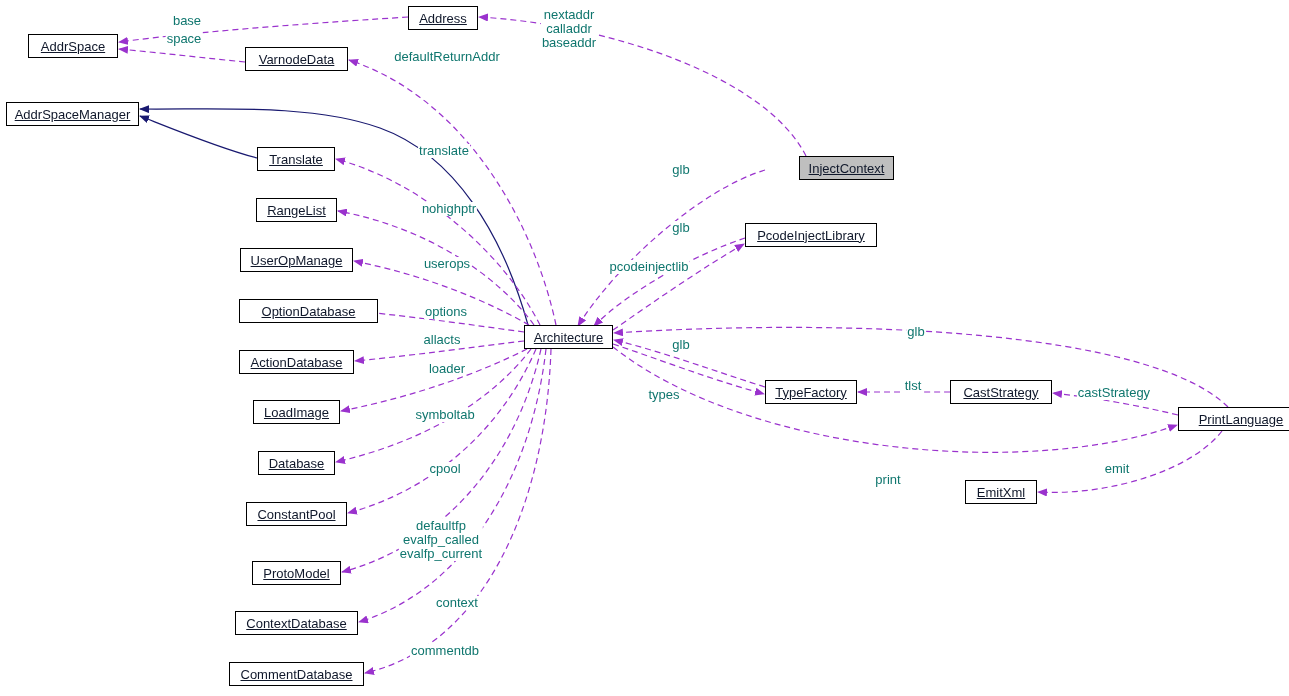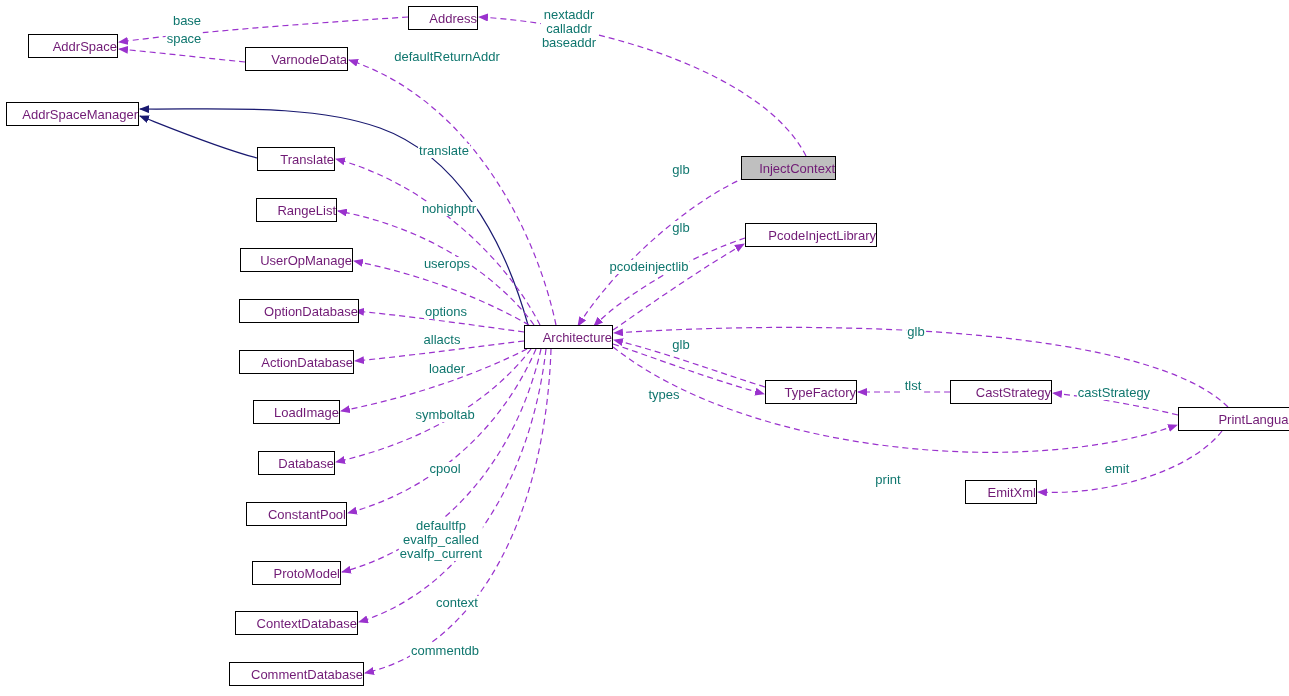--- a/index.html
+++ b/index.html
@@ -13,26 +13,27 @@
     overflow: hidden;
   }
   #edge-layer { position: absolute; left: 0; top: 0; }
   #node-layer { position: absolute; left: 0; top: 0; width: 100%; height: 100%; pointer-events: none; }
   .node {
     position: absolute;
     border: 1px solid #000000;
     background: #ffffff;
     display: flex;
     align-items: center;
-    justify-content: flex-end;
+    justify-content: center;
     font-size: 13px;
-    color: #701a75;
+    color: #0f172a;
     cursor: pointer;
     pointer-events: auto;
     white-space: nowrap;
+    text-decoration: underline;
   }
   .node.highlighted { background: #bfbfbf; }
   .edge-label {
     position: absolute;
     transform: translate(-50%, -50%);
     background: #ffffff;
     font-size: 13px;
     line-height: 14px;
     color: #0f766e;
     white-space: pre;
@@ -97,21 +98,21 @@
       </div>
       <div class="node" style="left: 257px; top: 147px; width: 78px; height: 24px;">
         <span>Translate</span>
       </div>
       <div class="node" style="left: 256px; top: 198px; width: 81px; height: 24px;">
         <span>RangeList</span>
       </div>
       <div class="node" style="left: 240px; top: 248px; width: 113px; height: 24px;">
         <span>UserOpManage</span>
       </div>
-      <div class="node" style="left: 239px; top: 299px; width: 120px; height: 24px;">
+      <div class="node" style="left: 239px; top: 299px; width: 139px; height: 24px;">
         <span>OptionDatabase</span>
       </div>
       <div class="node" style="left: 239px; top: 350px; width: 115px; height: 24px;">
         <span>ActionDatabase</span>
       </div>
       <div class="node" style="left: 253px; top: 400px; width: 87px; height: 24px;">
         <span>LoadImage</span>
       </div>
       <div class="node" style="left: 258px; top: 451px; width: 77px; height: 24px;">
         <span>Database</span>
@@ -124,21 +125,21 @@
       </div>
       <div class="node" style="left: 235px; top: 611px; width: 123px; height: 24px;">
         <span>ContextDatabase</span>
       </div>
       <div class="node" style="left: 229px; top: 662px; width: 135px; height: 24px;">
         <span>CommentDatabase</span>
       </div>
       <div class="node" style="left: 524px; top: 325px; width: 89px; height: 24px;">
         <span>Architecture</span>
       </div>
-      <div class="node highlighted" style="left: 741px; top: 156px; width: 95px; height: 24px;">
+      <div class="node highlighted" style="left: 799px; top: 156px; width: 95px; height: 24px;">
         <span>InjectContext</span>
       </div>
       <div class="node" style="left: 745px; top: 223px; width: 132px; height: 24px;">
         <span>PcodeInjectLibrary</span>
       </div>
       <div class="node" style="left: 765px; top: 380px; width: 92px; height: 24px;">
         <span>TypeFactory</span>
       </div>
       <div class="node" style="left: 950px; top: 380px; width: 102px; height: 24px;">
         <span>CastStrategy</span>

